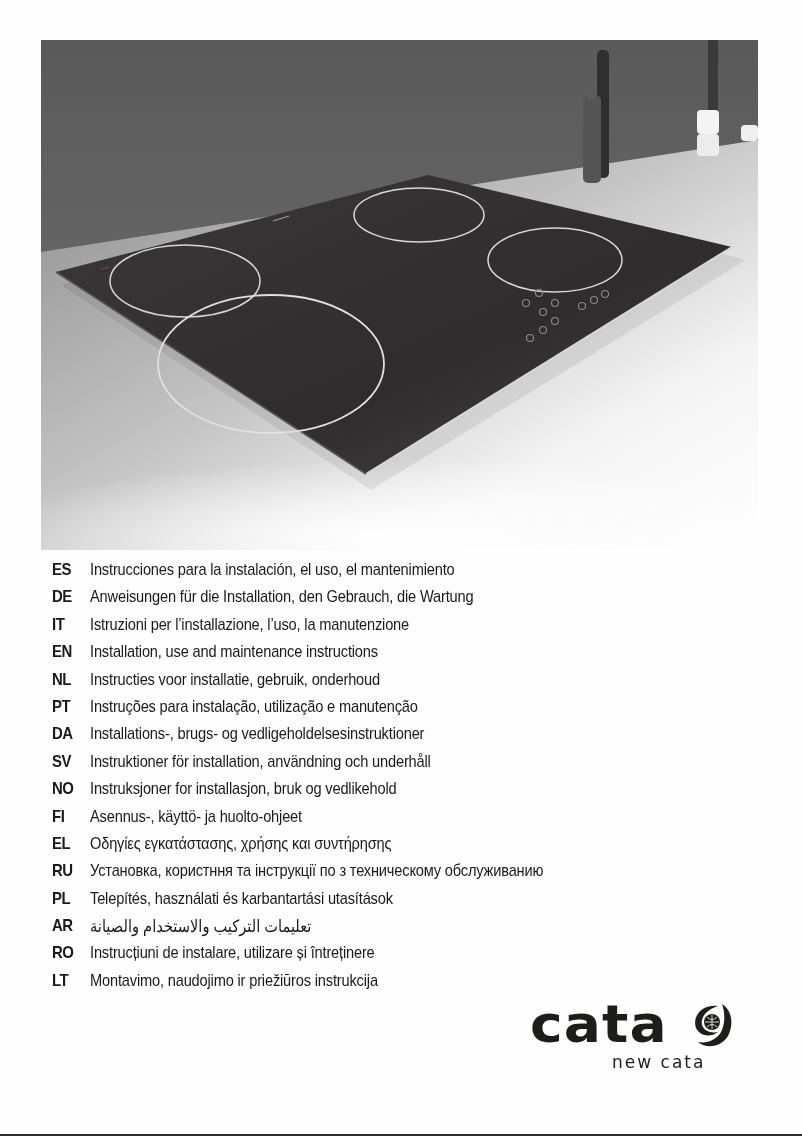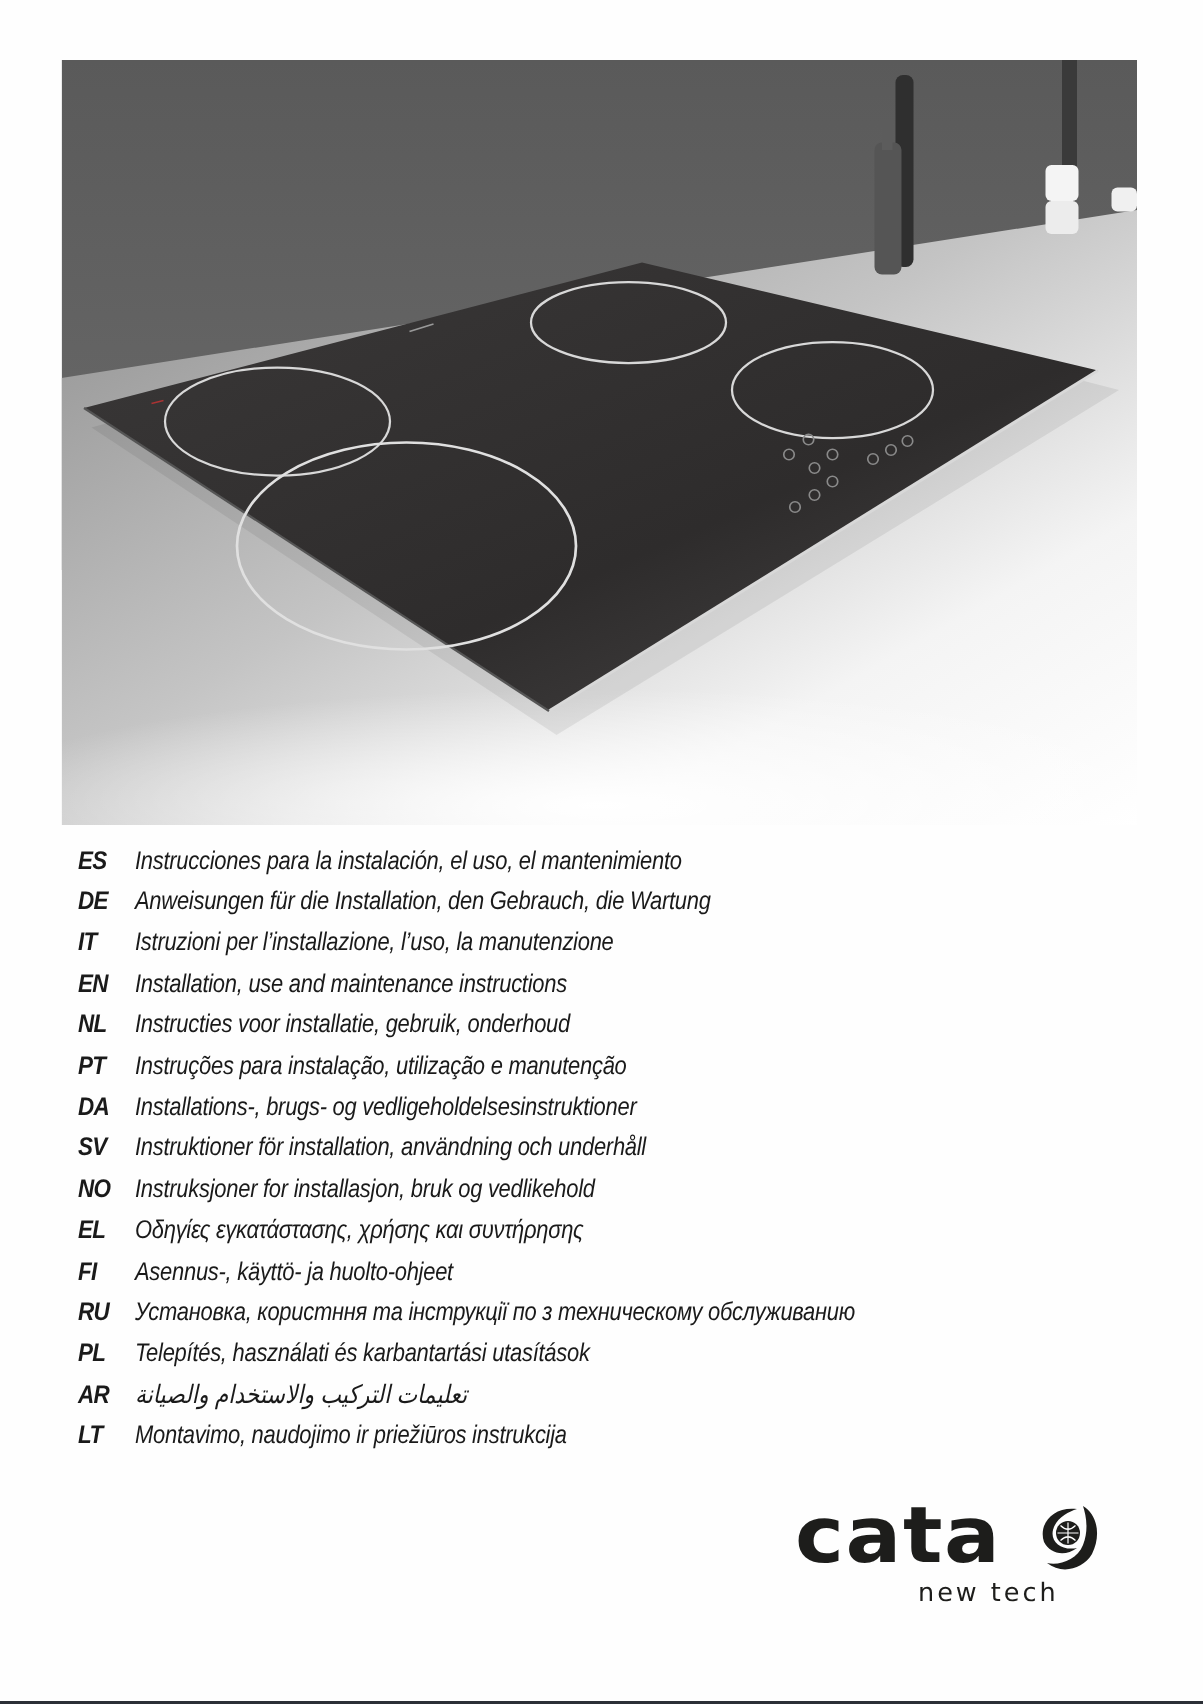--- a/index.html
+++ b/index.html
@@ -10,23 +10,22 @@
   }
   .photo {
     position:absolute; left:41px; top:40px; width:717px; height:510px;
     overflow:hidden;
   }
   .photo svg { display:block; }
   .lang-list {
     position:absolute; left:52px; top:560px;
   }
   .lang-row {
-    position:relative; height:27.4px; display:flex; align-items:center;
+    position:relative; height:27.4px; display:flex; 
     white-space:nowrap;
-    font-style:italic;
   }
   .lang-code {
     width:38px; font-weight:bold; font-size:17px; color:#1a1a1a;
     letter-spacing:-0.5px; transform:scaleX(0.88); transform-origin:left center;
   }
   .lang-text {
     font-size:17px; color:#1a1a1a; letter-spacing:-0.2px;
     transform:scaleX(0.86); transform-origin:left center;
   }
   .lang-text.ar { direction:rtl; unicode-bidi:plaintext; }
@@ -148,49 +147,53 @@
     </div>
   <div class="lang-row">
       <span class="lang-code">SV</span>
       <span class="lang-text">Instruktioner för installation, användning och underhåll</span>
     </div>
   <div class="lang-row">
       <span class="lang-code">NO</span>
       <span class="lang-text">Instruksjoner for installasjon, bruk og vedlikehold</span>
     </div>
   <div class="lang-row">
+      <span class="lang-code">FI</span>
+      <span class="lang-text">Asennus-, käyttö- ja huolto-ohjeet</span>
+    </div>
+  <div class="lang-row">
       <span class="lang-code">EL</span>
       <span class="lang-text">Οδηγίες εγκατάστασης, χρήσης και συντήρησης</span>
-    </div>
-  <div class="lang-row">
-      <span class="lang-code">FI</span>
-      <span class="lang-text">Asennus-, käyttö- ja huolto-ohjeet</span>
     </div>
   <div class="lang-row">
       <span class="lang-code">RU</span>
       <span class="lang-text">Установка, користння та інструкції по з техническому обслуживанию</span>
     </div>
   <div class="lang-row">
       <span class="lang-code">PL</span>
       <span class="lang-text">Telepítés, használati és karbantartási utasítások</span>
     </div>
   <div class="lang-row">
       <span class="lang-code">AR</span>
       <span class="lang-text ar">تعليمات التركيب والاستخدام والصيانة</span>
+    </div>
+  <div class="lang-row">
+      <span class="lang-code">RO</span>
+      <span class="lang-text">Instrucțiuni de instalare, utilizare și întreținere</span>
     </div>
   <div class="lang-row">
       <span class="lang-code">LT</span>
       <span class="lang-text">Montavimo, naudojimo ir priežiūros instrukcija</span>
     </div>
 </div>
 
 <div class="brand">
   <span class="brand-word">cata</span>
   <svg class="brand-emblem" width="42" height="48" viewBox="0 0 42 48">
     <path d="M30 2 C 40 8, 42 22, 36 34 C 30 44, 16 48, 6 40 C 14 42, 26 38, 30 28 C 34 18, 32 8, 30 2 Z" fill="#1d1d1b"></path>
     <path d="M26 4 C 10 2, 0 14, 4 26 C 8 34, 18 36, 26 30 C 16 32, 8 26, 10 18 C 12 10, 20 6, 26 4 Z" fill="#1d1d1b"></path>
     <circle cx="20" cy="20" r="8" fill="#1d1d1b"></circle>
     <path d="M13 20 H27 M20 13 V27 M15 15 Q20 20 25 15 M15 25 Q20 20 25 25" stroke="#fff" stroke-width="0.8" fill="none"></path>
   </svg>
-  <span class="brand-tag">new tech</span>
+  <span class="brand-tag">new cata</span>
 </div>
 
 <div class="bottom-rule"></div>
 
 </body></html>

